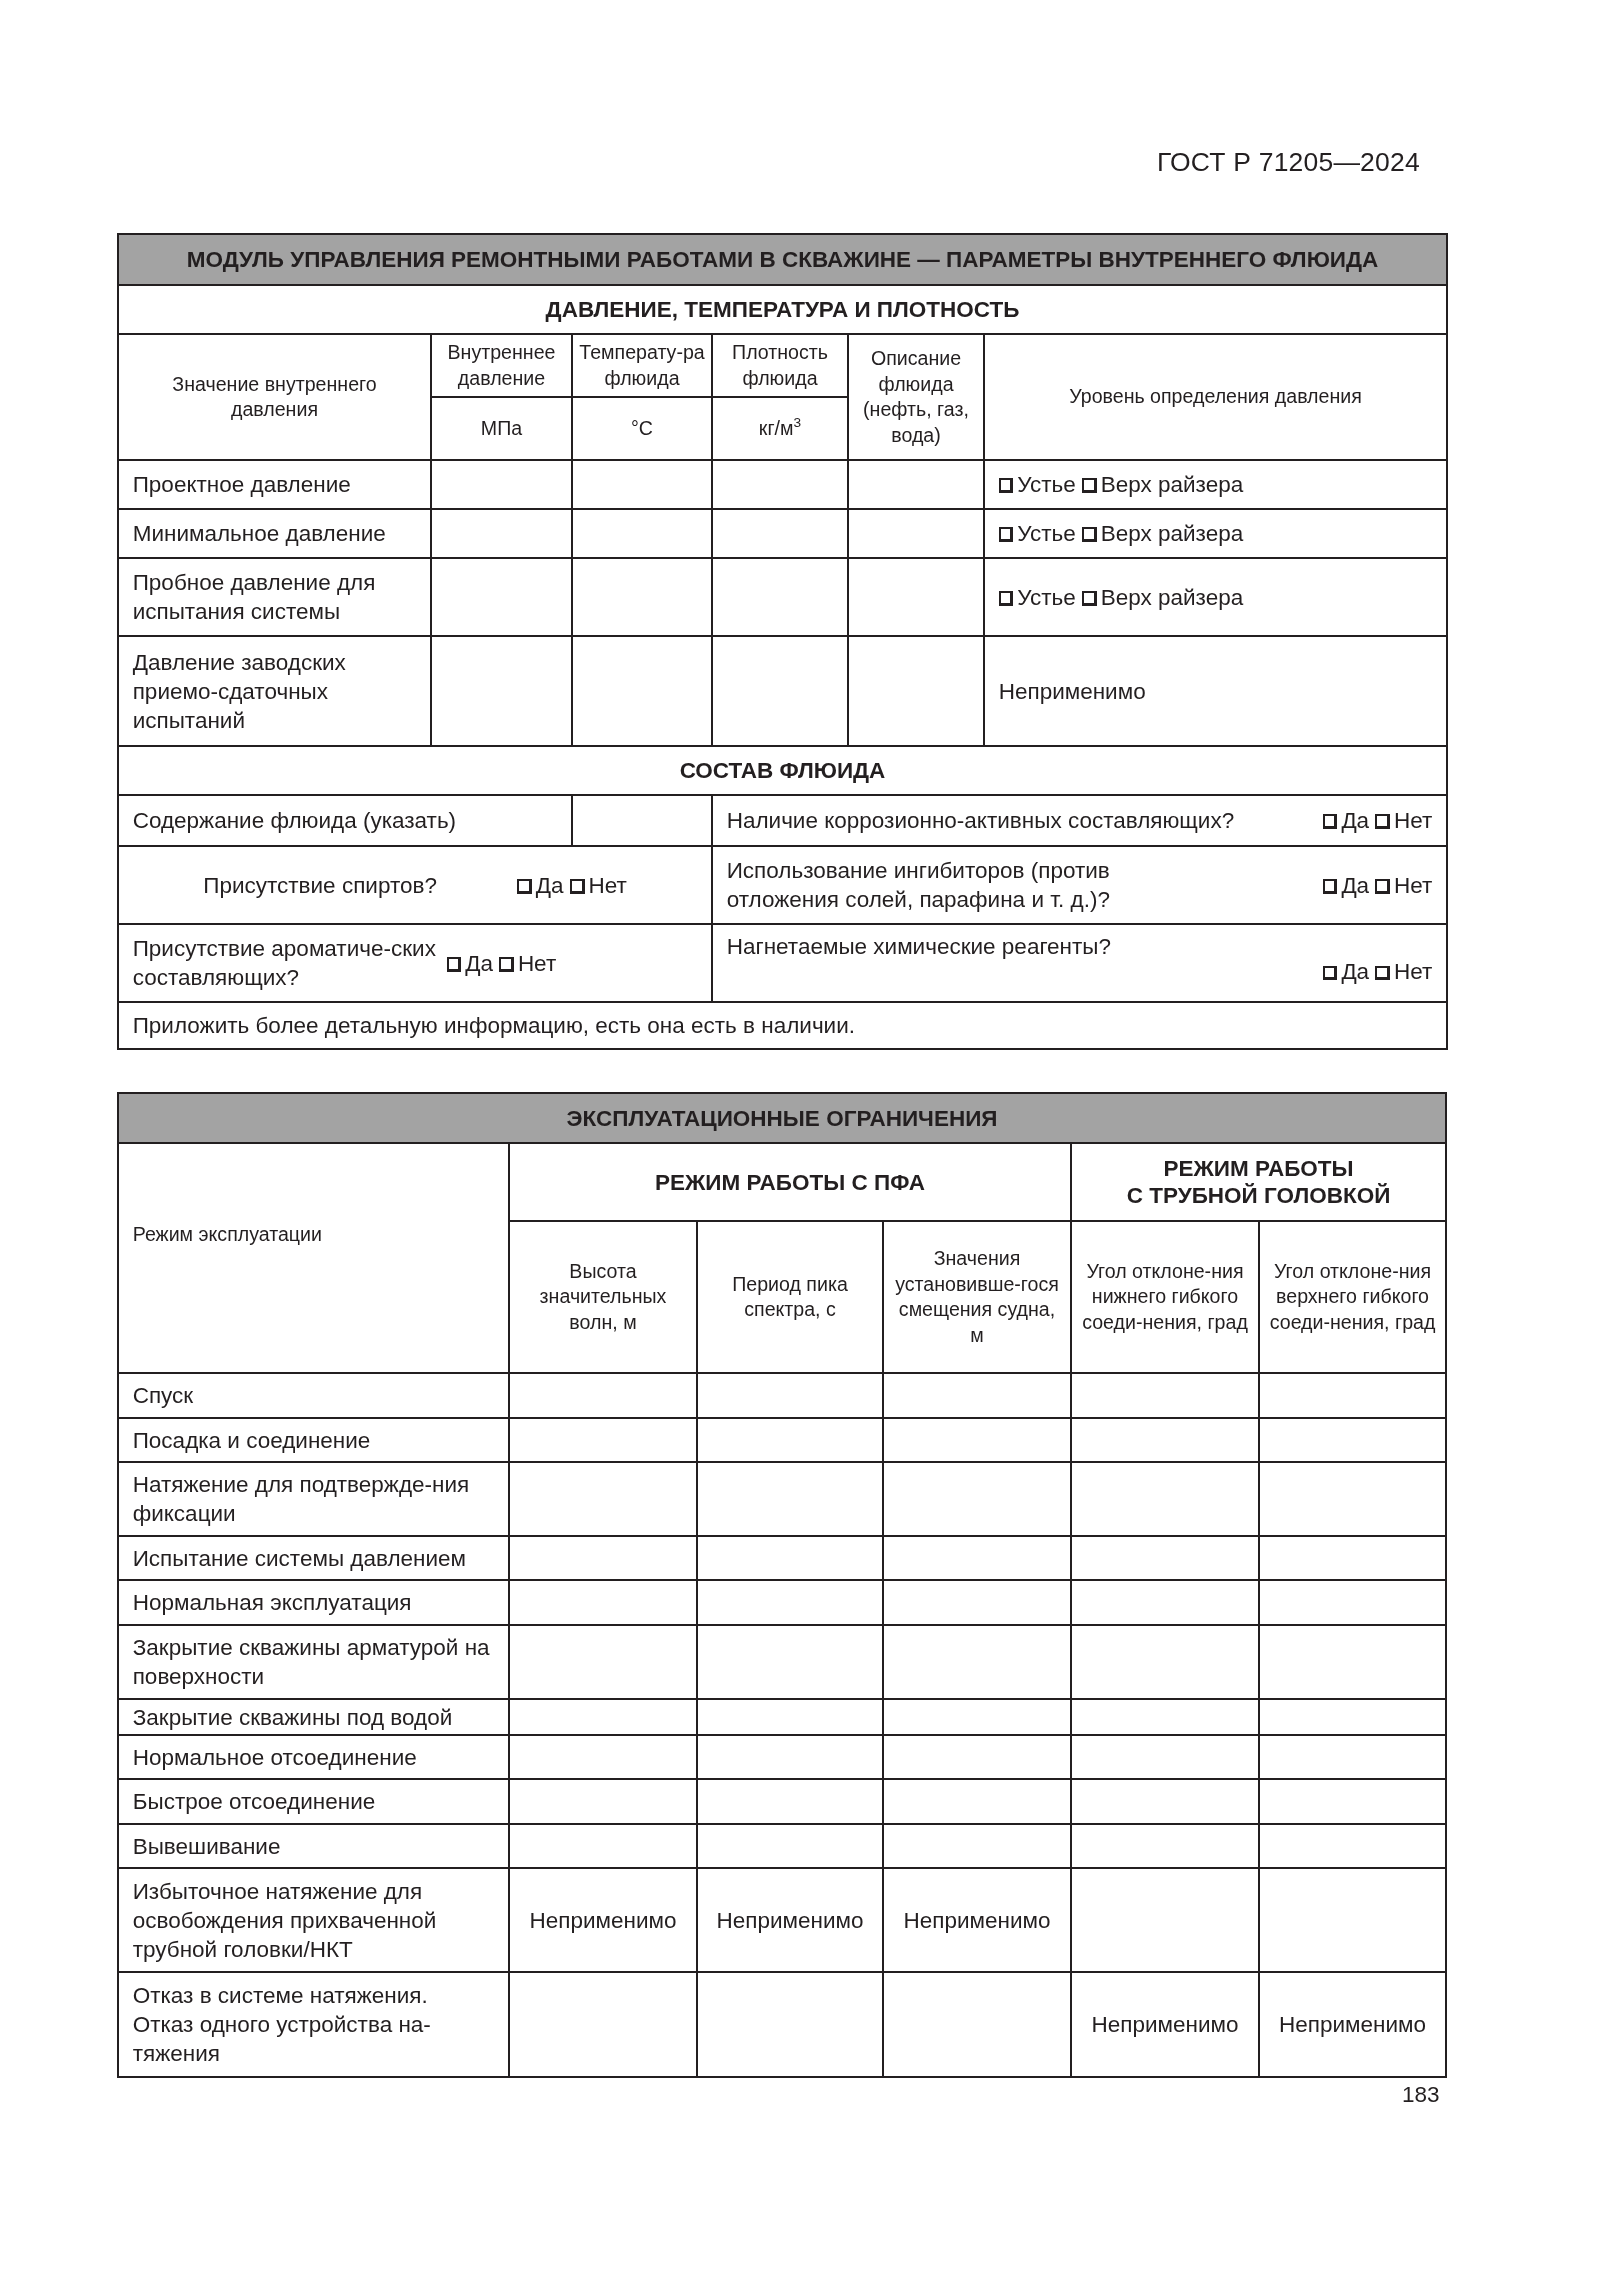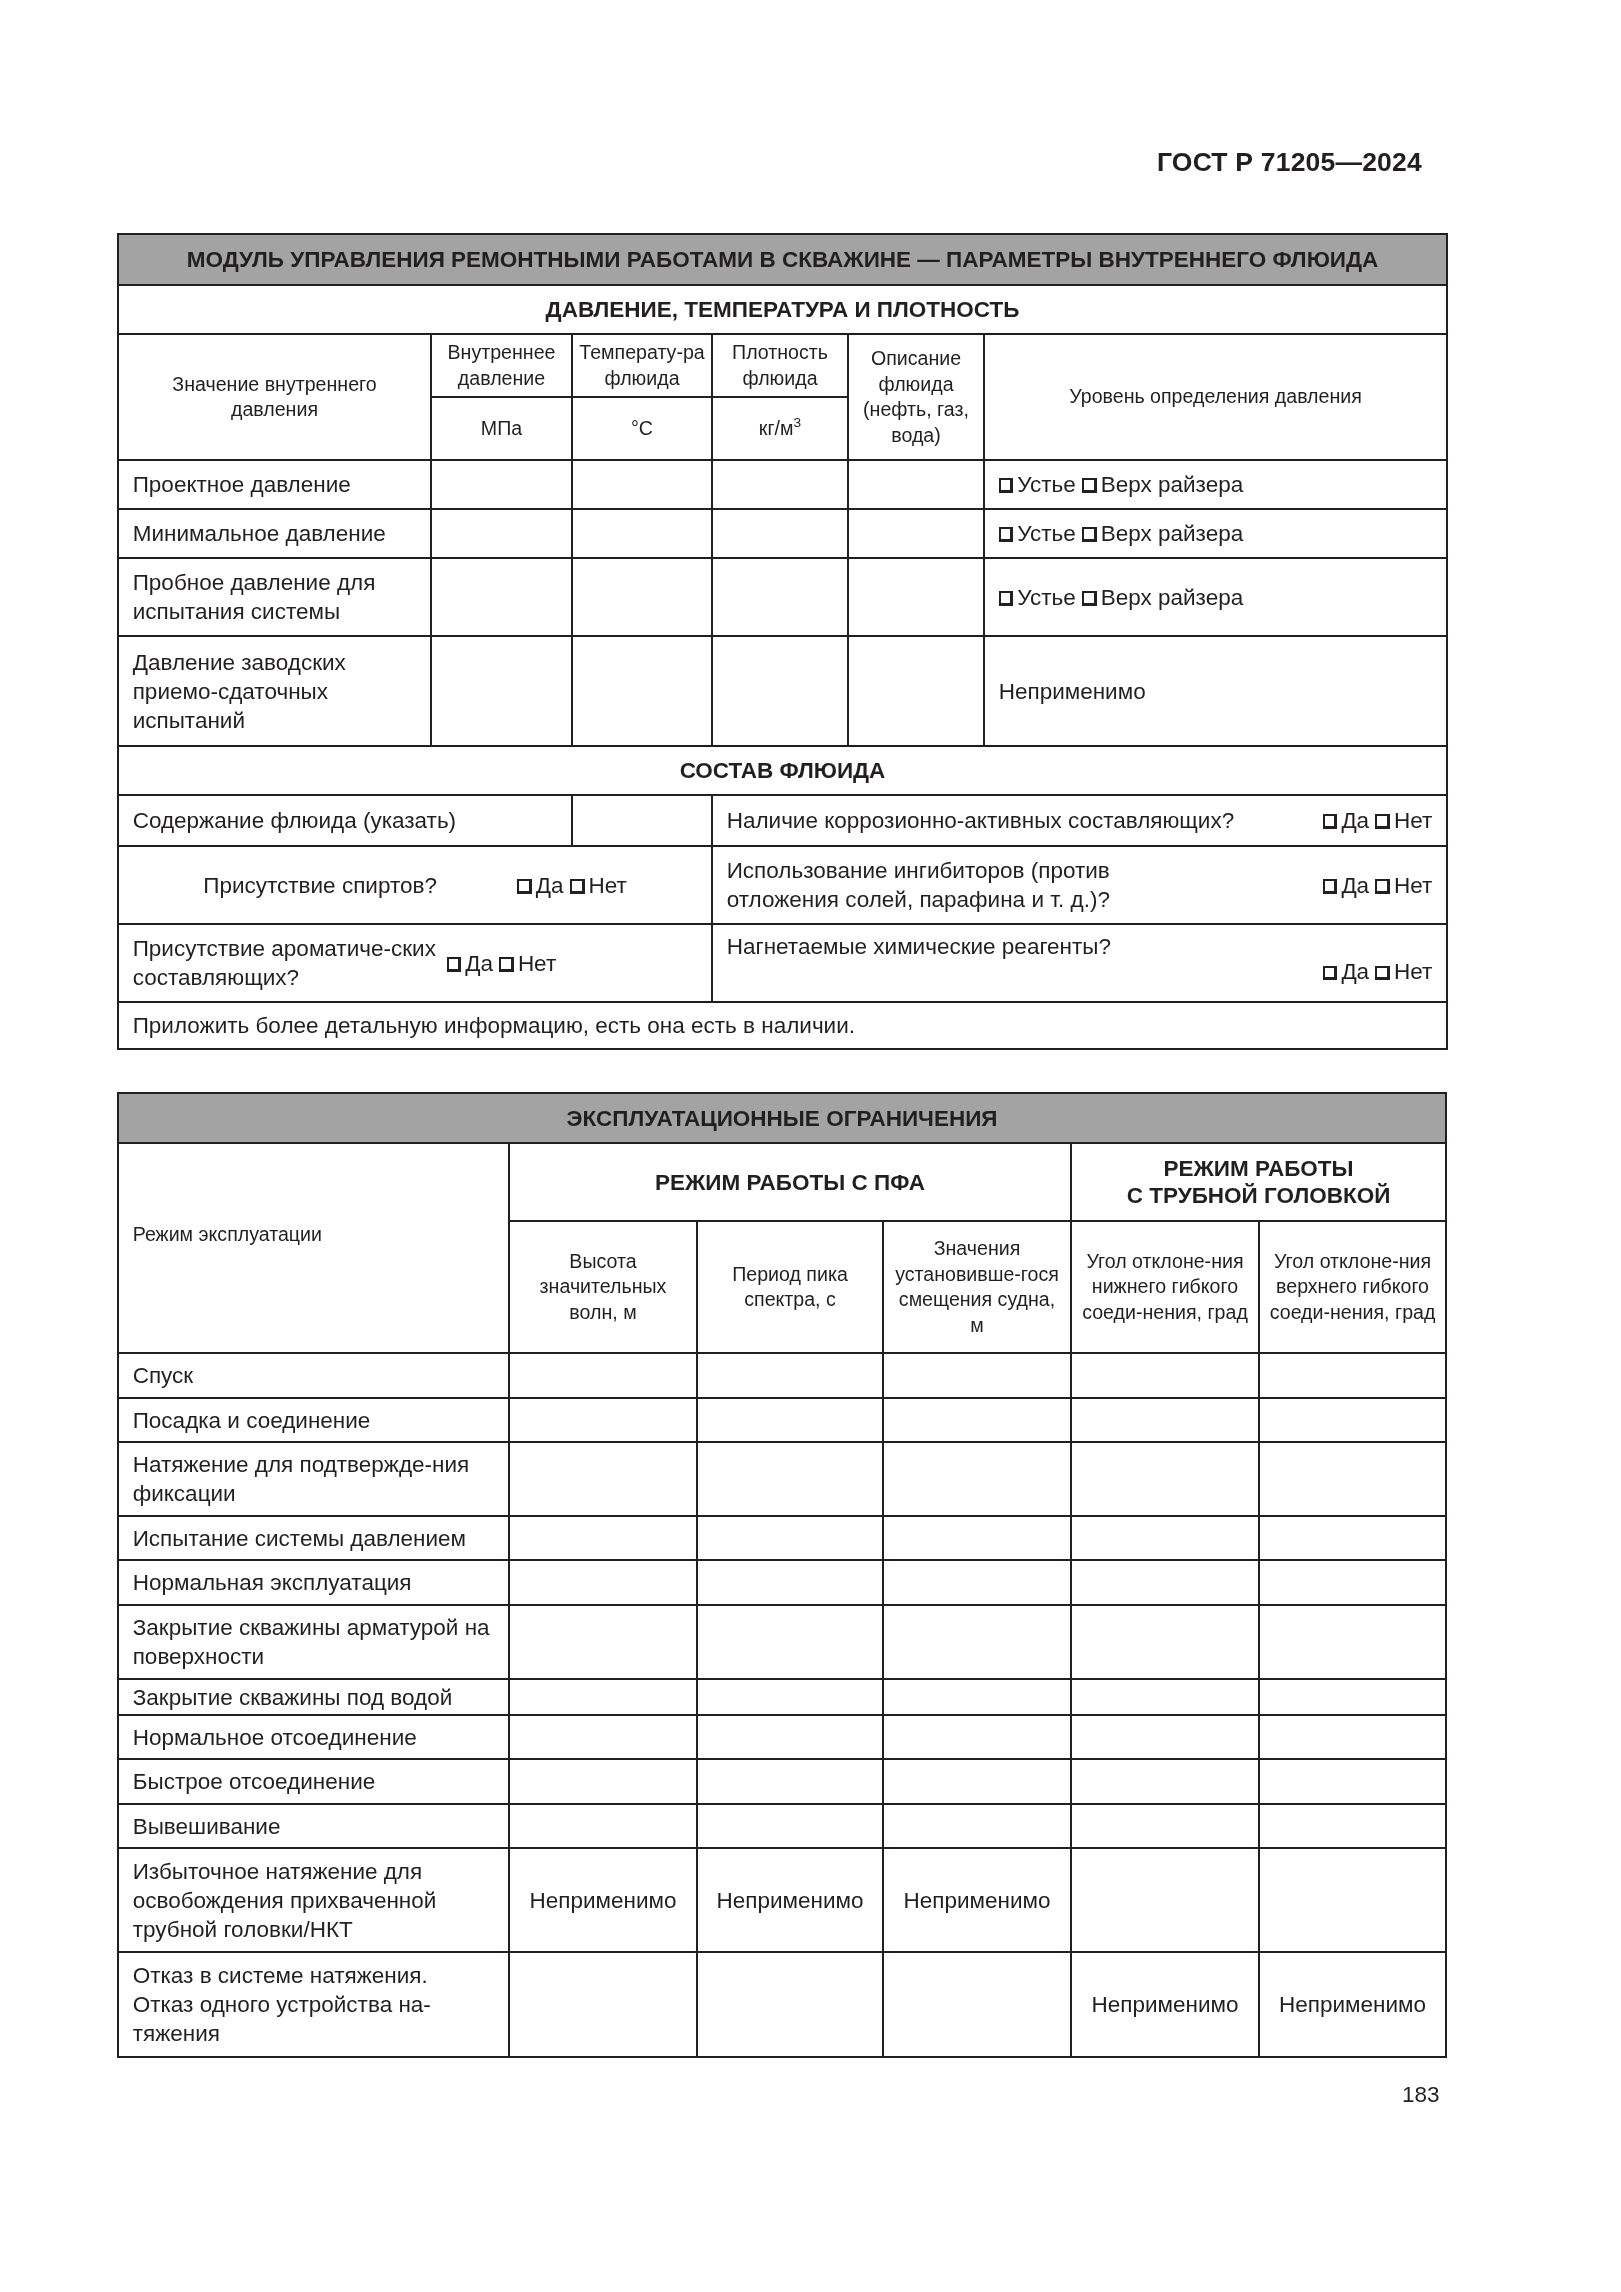--- a/index.html
+++ b/index.html
@@ -1,17 +1,17 @@
 <!DOCTYPE html>
 <html><head>
 <meta charset="utf-8">
 <style>
   html, body { margin: 0; padding: 0; background: #ffffff; }
   body { width: 1621px; height: 2293px; position: relative; font-family: "Liberation Sans", sans-serif; color: #231f20; }
-  .gost { position: absolute; left: 1157px; top: 147px; font-size: 26.5px; font-weight: bold; letter-spacing: 0.2px; }
+  .gost { position: absolute; left: 1157px; top: 147px; font-size: 26.5px; font-weight: normal; letter-spacing: 0.2px; }
   .pagenum { position: absolute; left: 1402px; top: 2082px; font-size: 22.5px; }
   table.doc { position: absolute; left: 117px; border-collapse: collapse; table-layout: fixed; }
   table.doc td { border: 2.9px solid #231f20; padding: 0 13.7px; font-size: 22.5px; line-height: 29px; vertical-align: middle; }
   table.doc td.thin { border-width: 2px; }
   .gray { background: #a3a3a3; }
   .center { text-align: center; }
   .small { font-size: 19.6px !important; line-height: 25.5px !important; }
   .hdr-title { font-size: 22.5px; font-weight: bold; text-align: center; }
   .cb { display: inline-block; width: 14.7px; height: 14.7px; border: 2px solid #231f20; border-right-width: 3.9px; border-bottom-width: 3.9px; margin: 0 3.9px 0 0; vertical-align: -1px; box-sizing: border-box; background: #fff; }
   .opt { white-space: nowrap; }
@@ -166,21 +166,21 @@
   </colgroup>
   <tbody>
       <tr style="height:50px">
     <td colspan="6" class="gray hdr-title">ЭКСПЛУАТАЦИОННЫЕ ОГРАНИЧЕНИЯ</td>
   </tr>
   <tr style="height:78px">
     <td rowspan="2" class="small thin" style="vertical-align:top; padding-top:78px">Режим эксплуатации</td>
     <td colspan="3" class="hdr-title">РЕЖИМ РАБОТЫ С ПФА</td>
     <td colspan="2" class="hdr-title" style="line-height:27.4px"><span>РЕЖИМ РАБОТЫ</span><br><span>С ТРУБНОЙ ГОЛОВКОЙ</span></td>
   </tr>
-  <tr style="height:132px">
+  <tr style="height:152px">
     <td class="center small thin" style="padding:0 5.9px">Высота значительных волн, м</td>
     <td class="center small thin" style="padding:0 7px">Период пика спектра, с</td>
     <td class="center small thin" style="padding:0 5.9px">Значения установивше-гося смещения судна, м</td>
     <td class="center small thin" style="padding:0 5.9px">Угол отклоне-ния нижнего гибкого соеди-нения, град</td>
     <td class="center small thin" style="padding:0 5.9px">Угол отклоне-ния верхнего гибкого соеди-нения, град</td>
   </tr>
   <tr style="height:45px">
     <td class="thin">Спуск</td>
     <td class="thin center"></td>
     <td class="thin center"></td>

